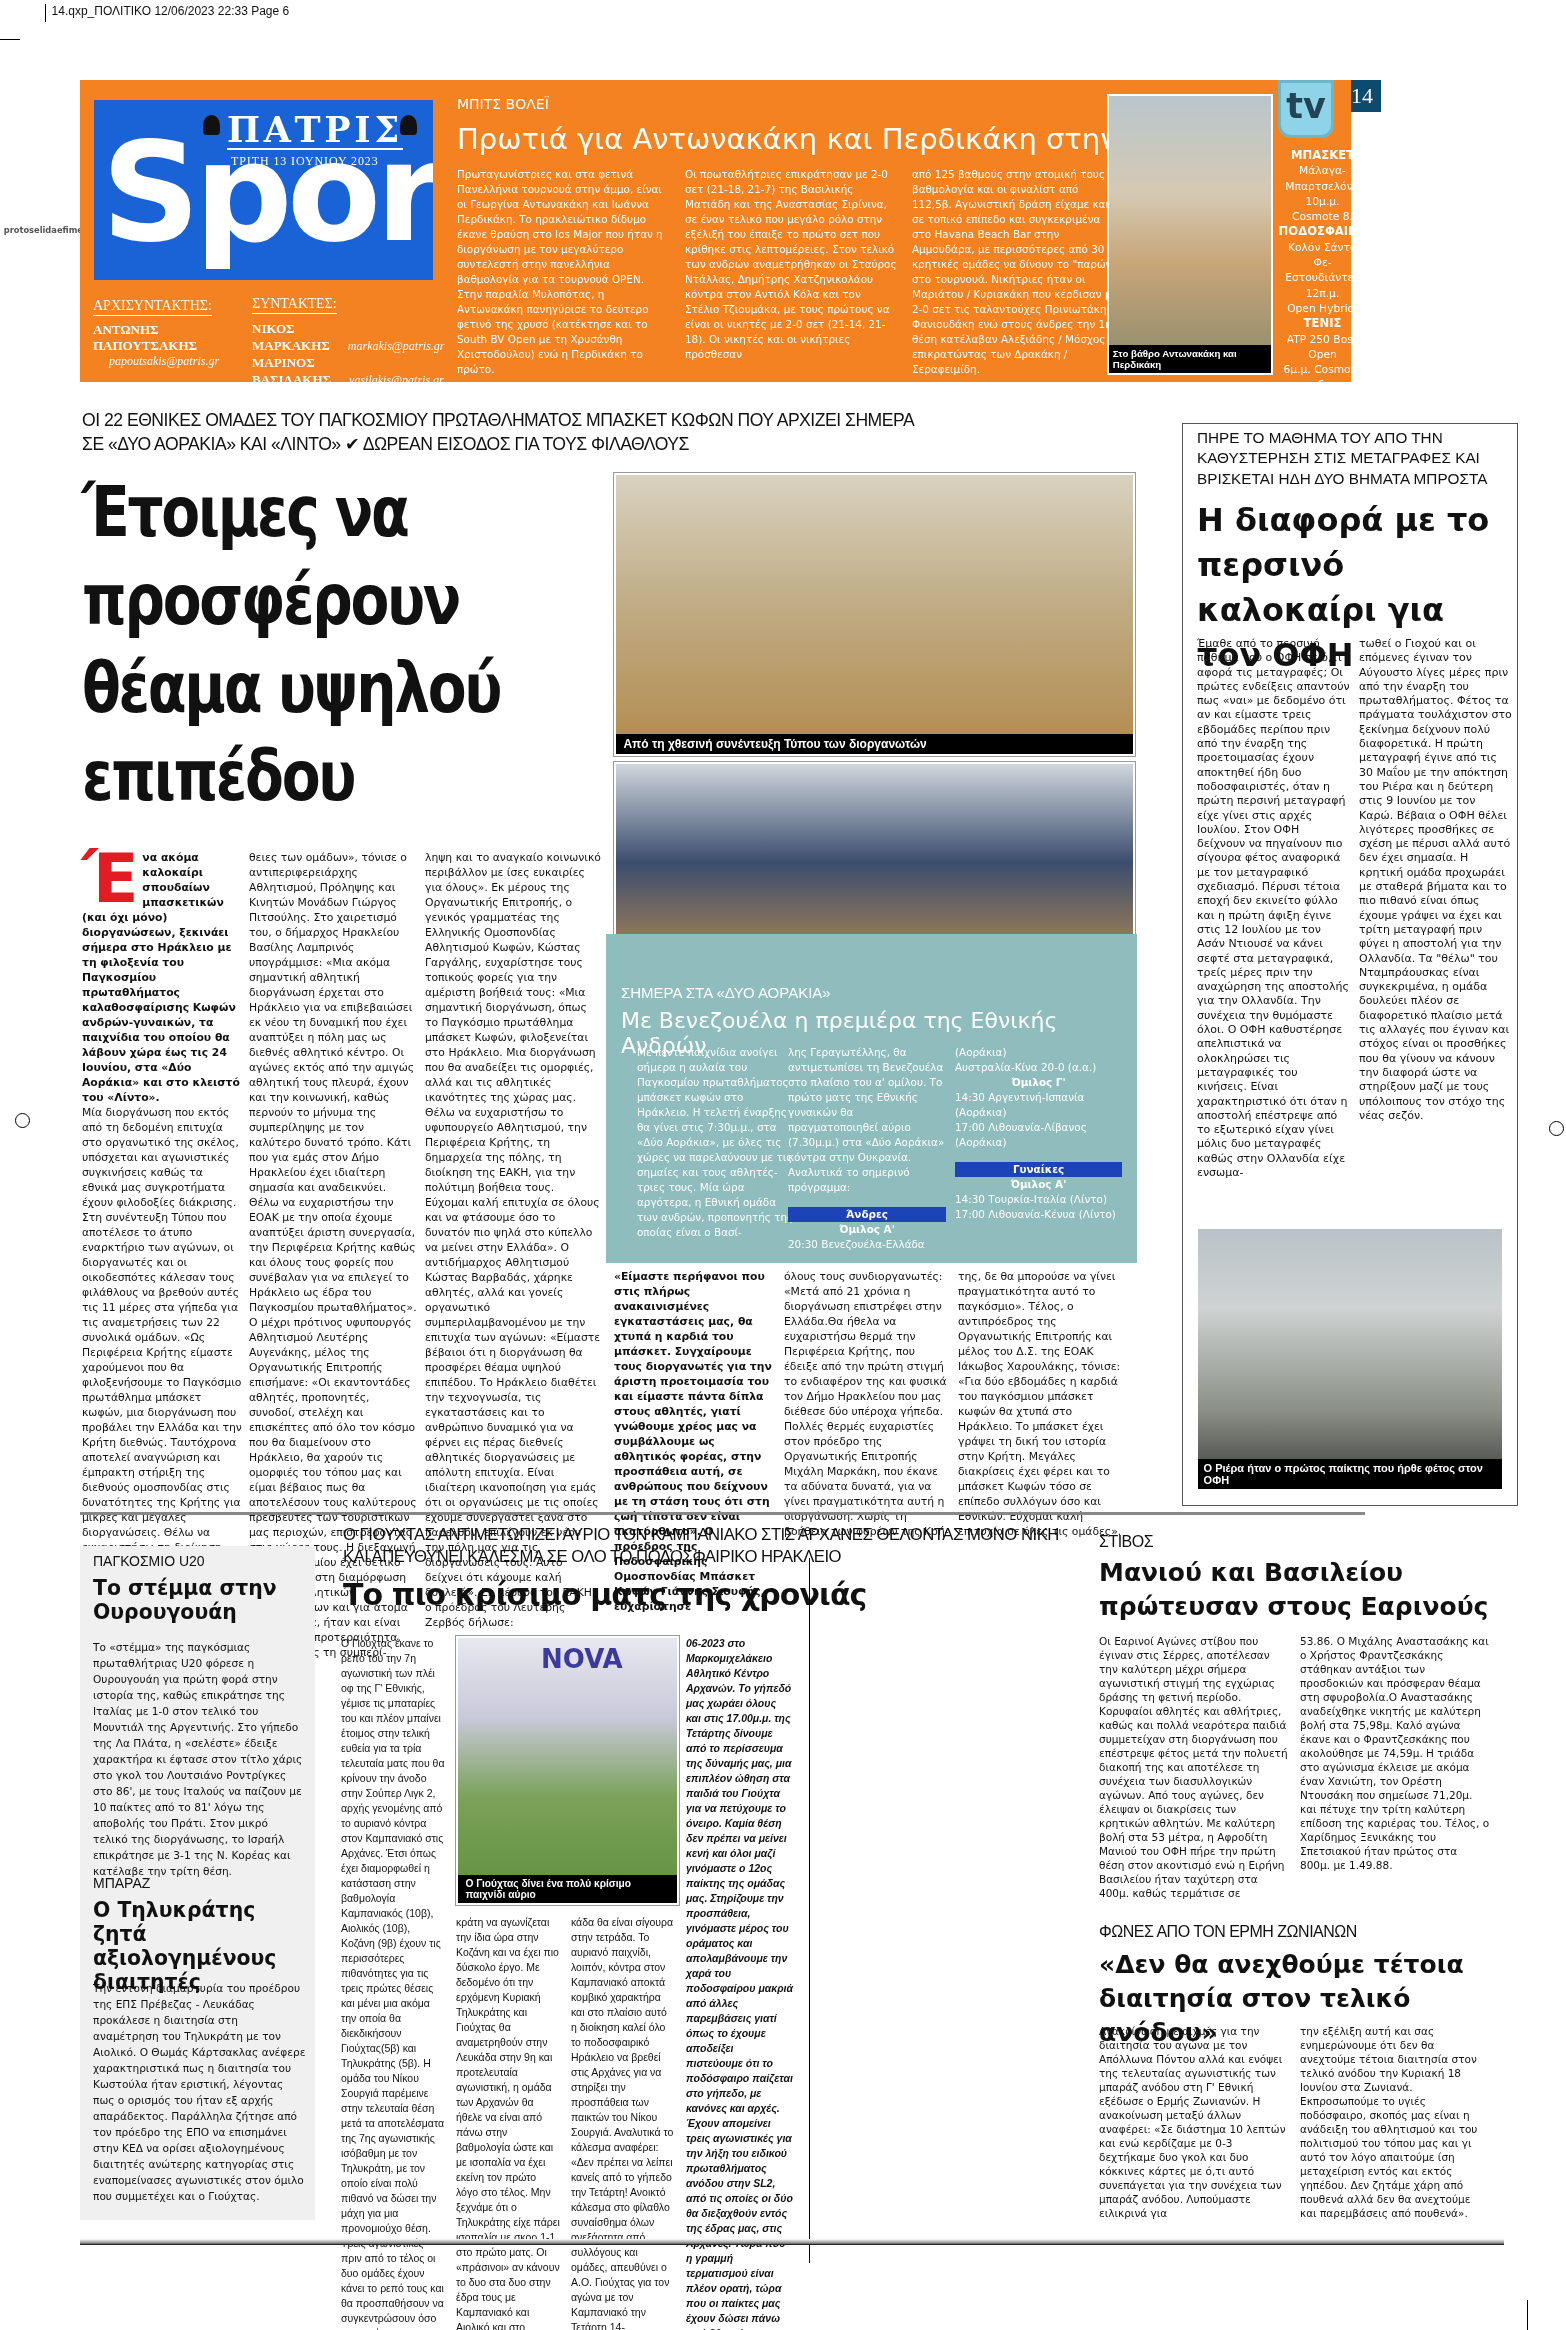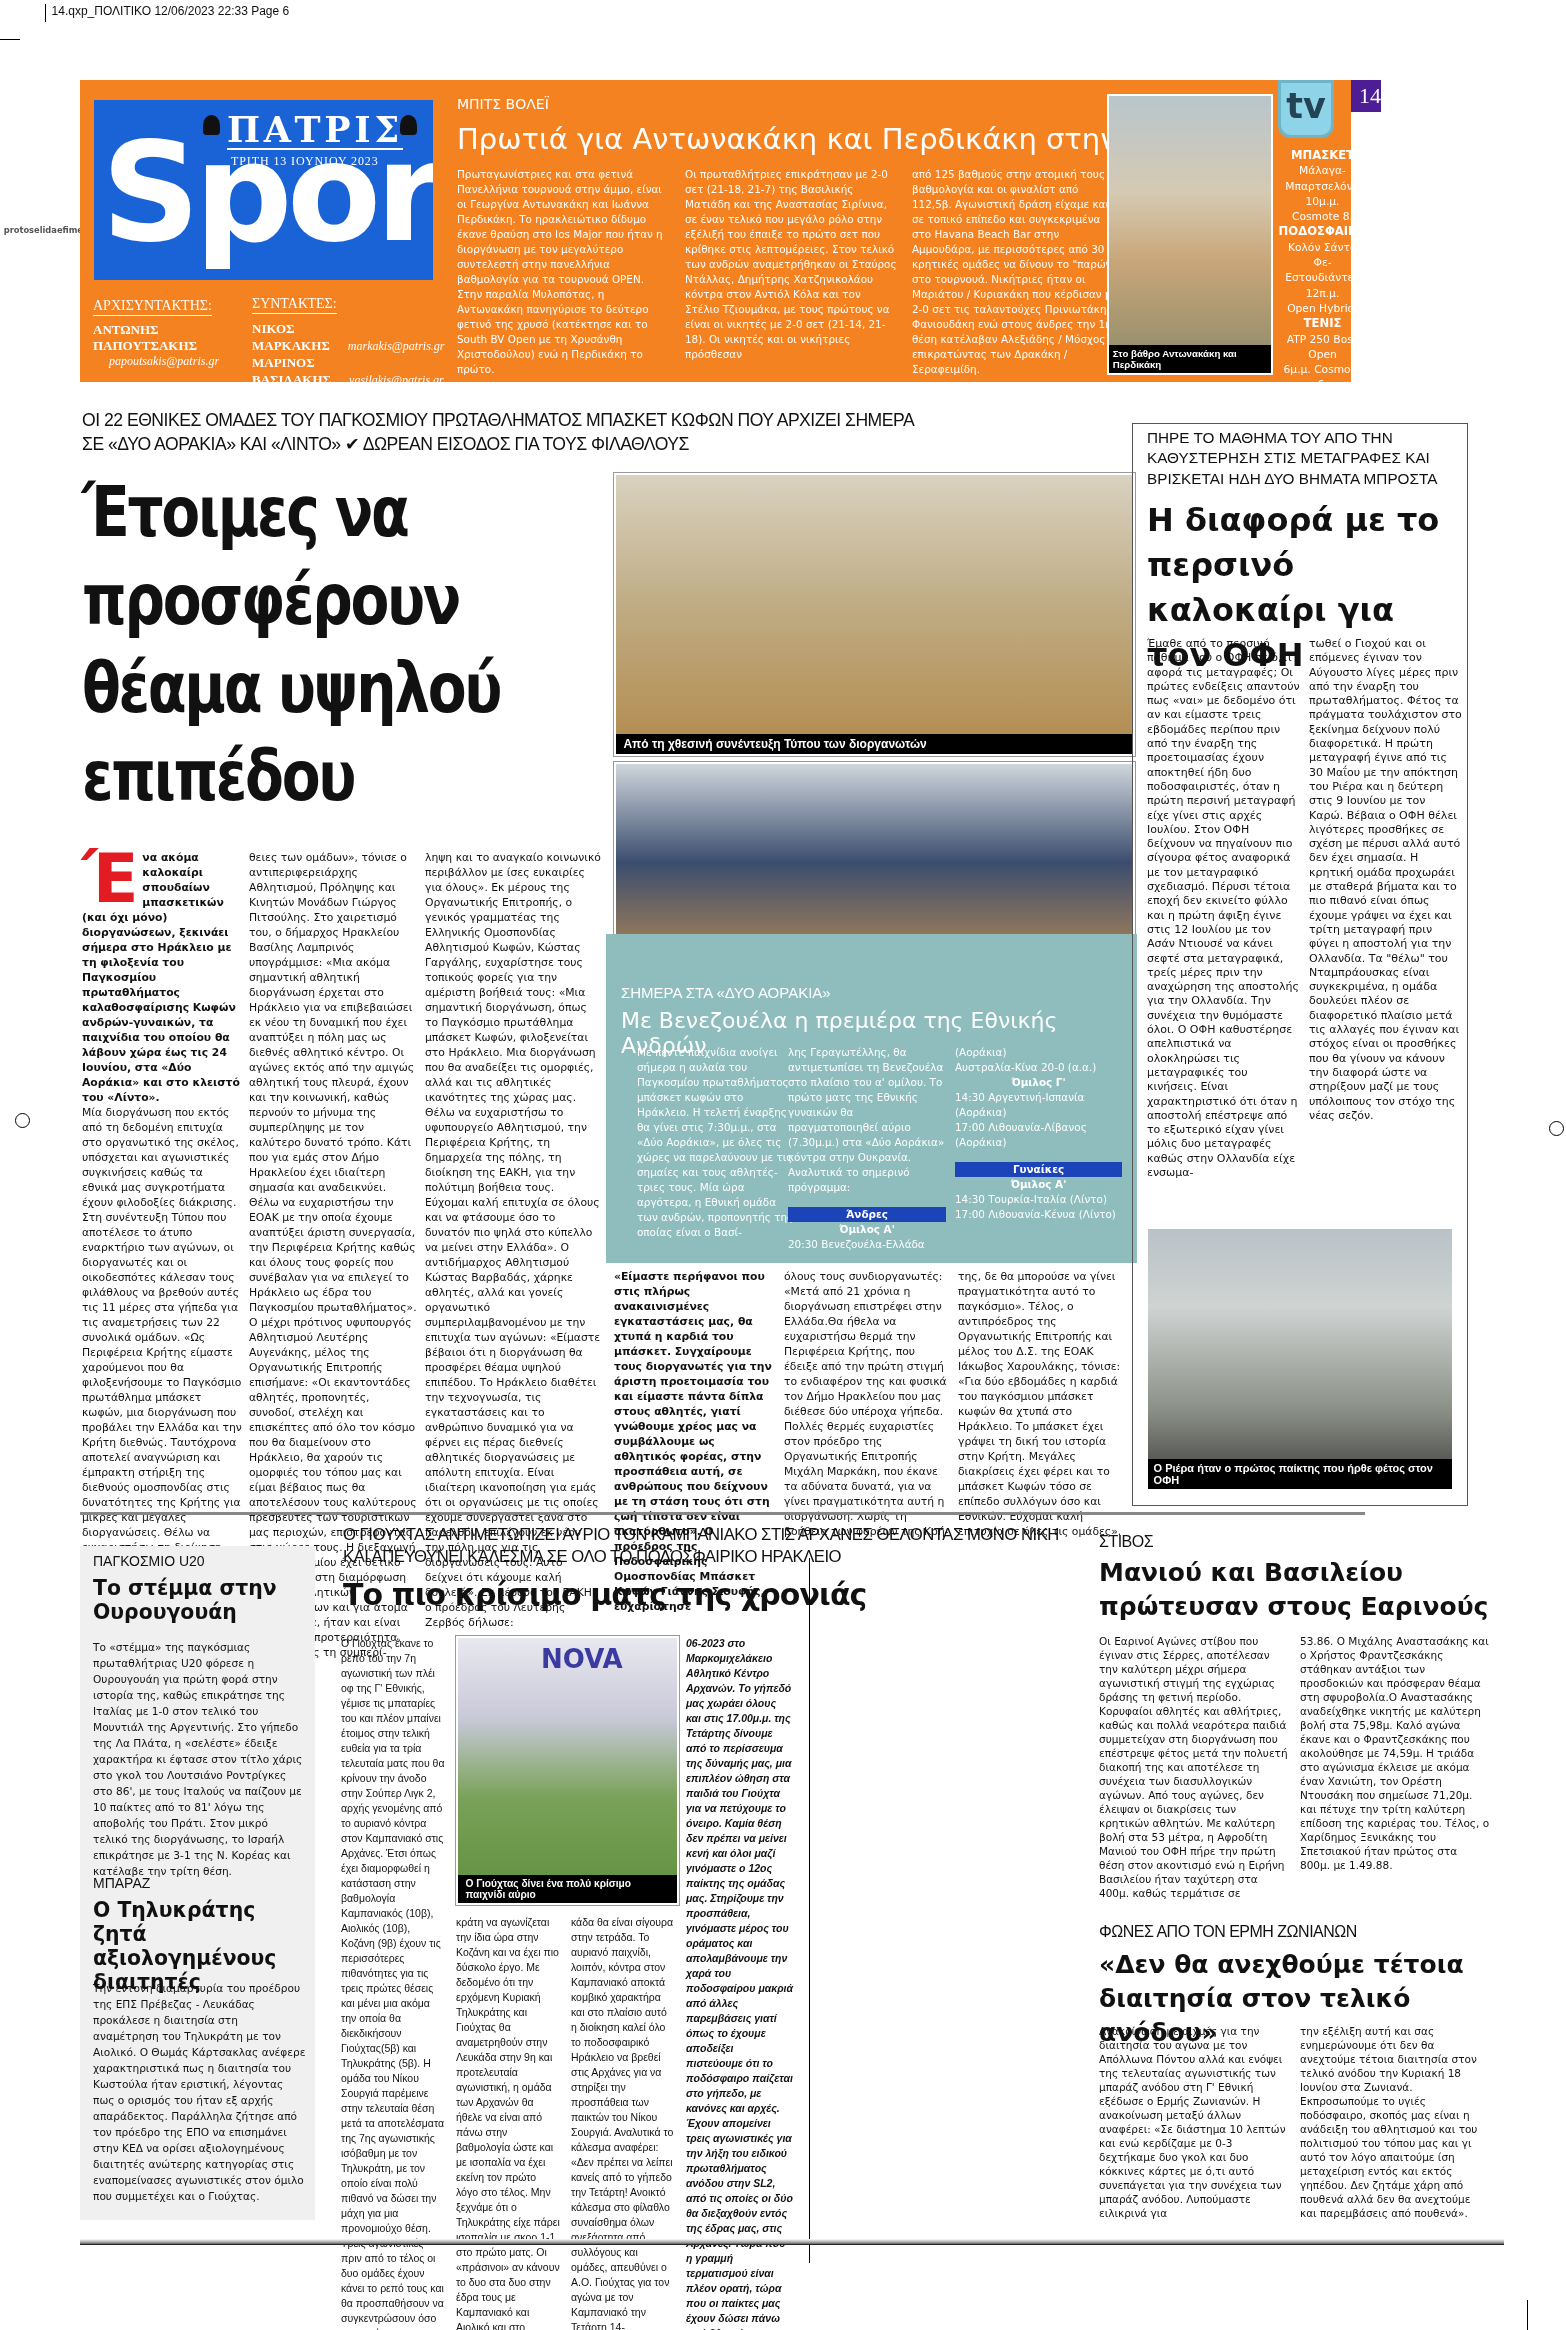--- a/index.html
+++ b/index.html
@@ -19,40 +19,40 @@
 .staff{color:#fff;font-family:"Liberation Serif",serif}
 .staff .lbl{font-size:14px;border-bottom:0.9px solid #fff;padding-bottom:1px;display:inline-block;margin-bottom:5.6px}
 .staff .nm{font-size:13px;font-weight:bold}
 .staff .em{font-size:12px;font-style:italic;font-weight:normal;margin-left:18px}
 .bv-kicker{left:457px;top:96px;color:#fff;font-size:14px;font-family:"DejaVu Sans",sans-serif}
 .bv-title{left:457px;top:122px;color:#fff;font-size:29px;font-weight:normal}
 .bv-col{color:#fff;font-size:10.4px;line-height:15px;width:213px}
 .bv-photo{left:1107px;top:94px;width:166px;height:281px;background:linear-gradient(180deg,#b9c6cc 0%,#d5c9b3 35%,#c8a679 60%,#8a8a6a 100%);border:2.8px solid #fff}
 .bv-photo .cap{position:absolute;left:0;right:0;bottom:0;background:#000;color:#fff;font-size:9.7px;padding:2.8px 3.7px;font-family:"Liberation Sans",sans-serif;font-weight:bold}
 .tv{left:1278px;top:80px;width:56px;height:58px;background:#8fd3e8;border-radius:0 0 13px 13px;border:3.7px solid #6fb5c8;color:#245;font-size:35px;font-weight:bold;text-align:center;line-height:46px}
-.pagenum{left:1351px;top:80px;width:30px;height:32px;background:#4c1d95;color:#fff;font-size:22px;text-align:right;line-height:32px;font-family:"Liberation Serif",serif}
+.pagenum{left:1351px;top:80px;width:30px;height:32px;background:#0c4a6e;color:#fff;font-size:22px;text-align:left;line-height:32px;font-family:"Liberation Serif",serif}
 .tvlist{left:1278px;top:148px;width:89px;color:#fff;text-align:center;font-size:10.7px;line-height:15.3px}
 .tvlist .h{font-weight:bold;font-size:11.6px}
 
 .kicker{font-family:"Liberation Sans",sans-serif;font-size:17.6px;letter-spacing:-0.5px;line-height:24px}
 .hero-title{left:82px;top:468px;width:482px;font-size:69px;font-weight:bold;line-height:88px;letter-spacing:-2.8px;font-family:"DejaVu Sans",sans-serif;transform:scaleX(.82);transform-origin:left top;width:603px}
 .col{font-size:10.8px;line-height:15px;position:absolute}
 .col b{font-weight:bold}
 .dropcap{float:left;color:#e31b23;font-size:67px;font-weight:bold;line-height:58px;margin-right:3.7px;font-family:"DejaVu Sans",sans-serif}
 .photo{background:linear-gradient(180deg,#d9d2c0 0%,#c0ad86 45%,#b28a4c 100%);border:2.8px solid #fff;outline:0.9px solid #999}
 .photo .cap{position:absolute;left:0;right:0;bottom:0;background:#000;color:#fff;font-size:12px;padding:2.8px 7.4px;font-family:"Liberation Sans",sans-serif;font-weight:bold}
 .teal{left:606px;top:934px;width:531px;height:329px;background:#8fbcbc}
 .teal .kick{position:absolute;left:15px;top:50px;color:#fff;font-size:15px;font-family:"Liberation Sans",sans-serif}
 .teal .tt{position:absolute;left:15px;top:74px;color:#fff;font-size:22px}
 .teal .c{position:absolute;color:#fff;font-size:10.4px;line-height:15px;width:158px}
 .teal .bar{background:#1d43b8;color:#fff;text-align:center;font-weight:bold;margin:12px 0 0}
 .teal .center{text-align:center;font-weight:bold}
 .sep{background:#888;height:2.8px}
 
-.ofh{left:1132px;top:423px;width:336px;height:1083px;border:1.9px solid #555}
+.ofh{left:1182px;top:423px;width:336px;height:1083px;border:1.9px solid #555}
 .ofh .kick{position:absolute;left:14px;top:3.7px;font-size:15.3px;line-height:20.4px;font-family:"Liberation Sans",sans-serif;width:315px}
 .ofh .tt{position:absolute;left:14px;top:74px;font-size:32px;font-weight:bold;line-height:45px;width:315px}
 .ofh .c{position:absolute;font-size:11px;line-height:14.3px;width:153px}
 .ofh .ph{position:absolute;left:15px;top:805px;width:304px;height:260px;background:linear-gradient(180deg,#b9c2c7 0%,#cfd3d2 30%,#8a8f86 70%,#3a3a3a 100%)}
 .ofh .ph .cap{position:absolute;left:0;right:0;bottom:0;background:#000;color:#fff;font-size:11px;padding:2.8px 5.6px;font-weight:bold;font-family:"Liberation Sans",sans-serif}
 
 .grey{left:80px;top:1546px;width:235px;height:674px;background:#f0f0f0}
 .grey .k{font-size:14px;font-family:"Liberation Sans",sans-serif;position:absolute;left:13px}
 .grey .t{font-size:20.4px;font-weight:bold;position:absolute;left:13px;line-height:24px;width:213px}
 .grey .c{position:absolute;left:13px;width:213px;font-size:10.6px;line-height:16px}

